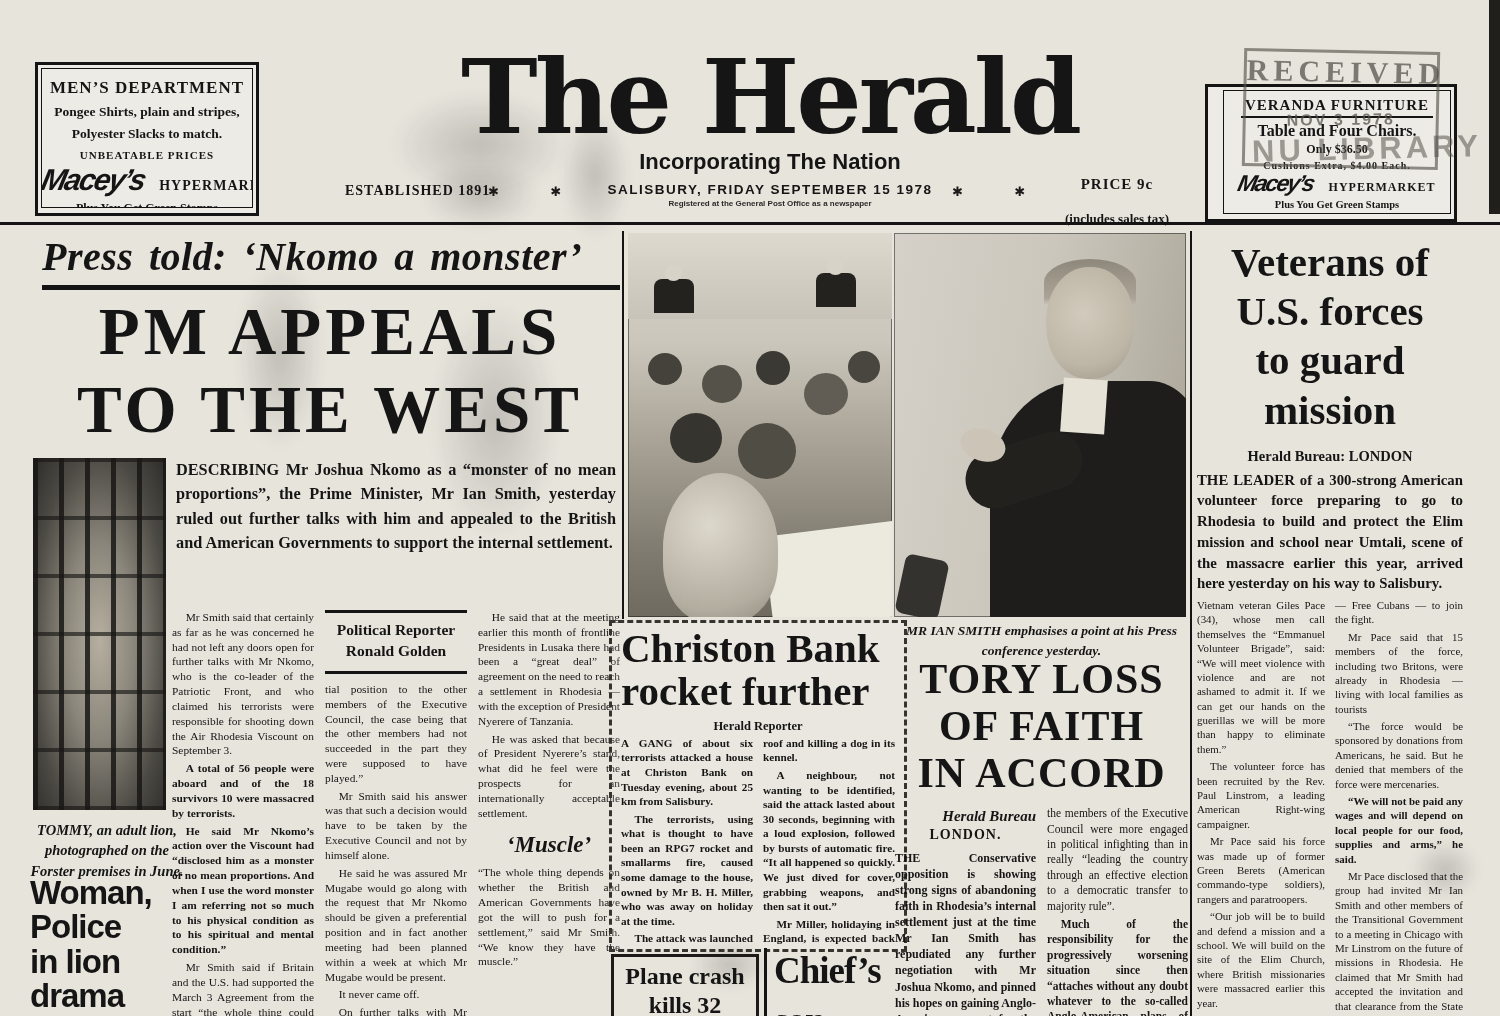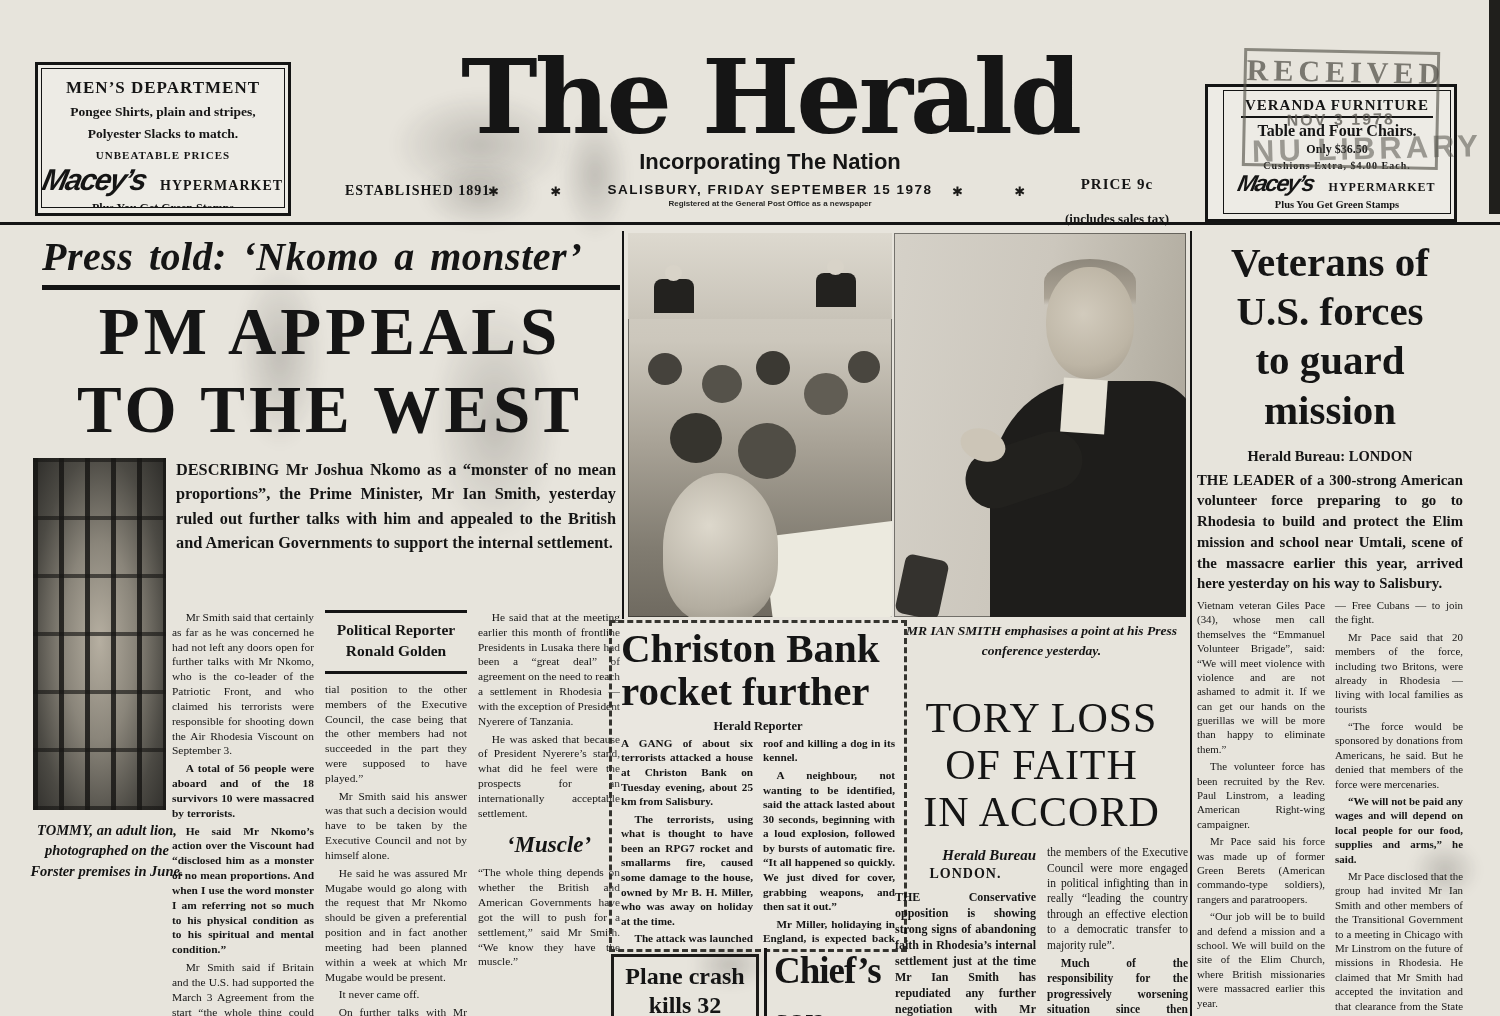--- a/index.html
+++ b/index.html
@@ -101,21 +101,21 @@
   .christon-by{text-align:center;font-weight:bold;font-size:12.5px;margin-top:5px;}
   .christon-cols{display:flex;gap:10px;margin-top:2px;}
   .christon-cols .col{font-size:11.2px;font-weight:bold;}
   .plane{position:absolute;left:611px;top:954px;width:148px;height:62px;border:3px solid #1c1b19;border-bottom:none;
          box-sizing:border-box;text-align:center;font-weight:bold;font-size:24px;line-height:1.2;padding-top:5px;}
   .vrule-chief{position:absolute;left:764px;top:948px;width:3px;height:68px;background:#141414;}
   .chief{position:absolute;left:774px;top:946px;width:160px;height:70px;overflow:hidden;font-weight:bold;
          font-size:37px;line-height:1.35;letter-spacing:-1px;}
   
   .tory{position:absolute;left:895px;top:656px;width:293px;height:360px;overflow:hidden;}
-  .tory-h{text-align:center;font-weight:normal;font-size:42px;line-height:1.12;letter-spacing:1px;margin-top:39px;}
+  .tory-h{text-align:center;font-weight:bold;font-size:42px;line-height:1.12;letter-spacing:1px;}
   .tory-cols{display:flex;gap:11px;margin-top:9px;}
   .tory-cols .col{font-size:11.5px;line-height:1.34;}
   .tory-by1{text-align:right;font-weight:bold;font-style:italic;font-size:15px;}
   .tory-by2{text-align:center;font-weight:bold;font-size:14px;letter-spacing:1px;margin-bottom:5px;}
   .tory-cols .col1 p{font-weight:bold;font-size:12px;}
   
   .vets{position:absolute;left:1197px;top:238px;width:266px;height:778px;overflow:hidden;}
   .vets-h{text-align:center;font-weight:bold;font-size:41px;line-height:1.2;}
   .vets-by{text-align:center;font-weight:bold;font-size:14.5px;margin-top:13px;}
   .vets-lead{font-weight:bold;font-size:14.8px;line-height:1.4;text-align:justify;margin-top:5px;}
@@ -131,21 +131,21 @@
 
   <div class="smudge" style="left:390px;top:90px;width:180px;height:110px;"></div>
   <div class="smudge" style="left:420px;top:160px;width:120px;height:70px;"></div>
   <div class="smudge" style="left:235px;top:260px;width:90px;height:190px;"></div>
   <div class="smudge" style="left:430px;top:300px;width:130px;height:240px;"></div>
   <div class="smudge" style="left:560px;top:110px;width:70px;height:130px;"></div>
   <div class="smudge" style="left:690px;top:940px;width:80px;height:50px;"></div>
   <div class="smudge" style="left:1410px;top:840px;width:70px;height:60px;"></div>
   <div class="edge-right"></div>
 
-  <div class="adbox ad-left" style="left:35px;top:62px;width:256px;height:154px;">
+  <div class="adbox ad-left" style="left:35px;top:62px;width:224px;height:154px;">
     <div class="inner">
       <div class="ad-title">MEN’S DEPARTMENT</div>
       <div class="ad-line">Pongee Shirts, plain and stripes,</div>
       <div class="ad-line">Polyester Slacks to match.</div>
       <div class="ad-caps">UNBEATABLE PRICES</div>
       <div class="brandrow">
         <span class="maceys">Macey’s</span><span class="hyper">HYPERMARKET</span>
       </div>
       <div class="ad-foot">Plus You Get Green Stamps</div>
     </div>
@@ -245,20 +245,26 @@
     <div class="p2-shirt"></div>
     <div class="p2-arm"></div>
     <div class="p2-hand"></div>
     <div class="p2-mic"></div>
   </div>
 
   <div class="photo-caption">MR IAN SMITH emphasises a point at his Press conference yesterday.</div>
 
   <div class="lion"></div>
   <div class="lion-cap">TOMMY, an adult lion, photographed on the Forster premises in June.</div>
+  <div class="rail-head">
+    <div>Woman,</div>
+    <div>Police</div>
+    <div>in lion</div>
+    <div>drama</div>
+  </div>
 
   <div class="christon">
     <div class="christon-h">
       <div>Christon Bank</div>
       <div>rocket further</div>
     </div>
     <div class="christon-by">Herald Reporter</div>
     <div class="christon-cols">
       <div class="col">
         <p>A GANG of about six terrorists attacked a house at Christon Bank on Tuesday evening, about 25 km from Salisbury.</p>
@@ -317,21 +323,21 @@
       <div class="col">
         <p>Vietnam veteran Giles Pace (34), whose men call themselves the “Emmanuel Volunteer Brigade”, said: “We will meet violence with violence and are not ashamed to admit it. If we can get our hands on the guerillas we will be more than happy to eliminate them.”</p>
         <p class="ind">The volunteer force has been recruited by the Rev. Paul Linstrom, a leading American Right-wing campaigner.</p>
         <p class="ind">Mr Pace said his force was made up of former Green Berets (American commando-type soldiers), rangers and paratroopers.</p>
         <p class="ind">“Our job will be to build and defend a mission and a school. We will build on the site of the Elim Church, where British missionaries were massacred earlier this year.</p>
         <p class="ind">He said the force would fly the Free Christian flag and defy the terrorists to take it down.</p>
 
       </div>
       <div class="col">
         <p>— Free Cubans — to join the fight.</p>
-        <p class="ind">Mr Pace said that 20 members of the force, including two Britons, were already in Rhodesia — living with local families as tourists</p>
+        <p class="ind">Mr Pace said that 15 members of the force, including two Britons, were already in Rhodesia — living with local families as tourists</p>
         <p class="ind">“The force would be sponsored by donations from Americans, he said. But he denied that members of the force were mercenaries.</p>
         <p class="ind b">“We will not be paid any wages and will depend on local people for our food, supplies and arms,” he said.</p>
         <p class="ind">Mr Pace disclosed that the group had invited Mr Ian Smith and other members of the Transitional Government to a meeting in Chicago with Mr Linstrom on the future of missions in Rhodesia. He claimed that Mr Smith had accepted the invitation and that clearance from the State Department was now awaited.</p>
 
       </div>
     </div>
   </div>
 
   <div class="vr" style="left:622px;top:231px;width:2px;height:388px;"></div>
   <div class="vr" style="left:1190px;top:231px;width:2px;height:785px;"></div>

